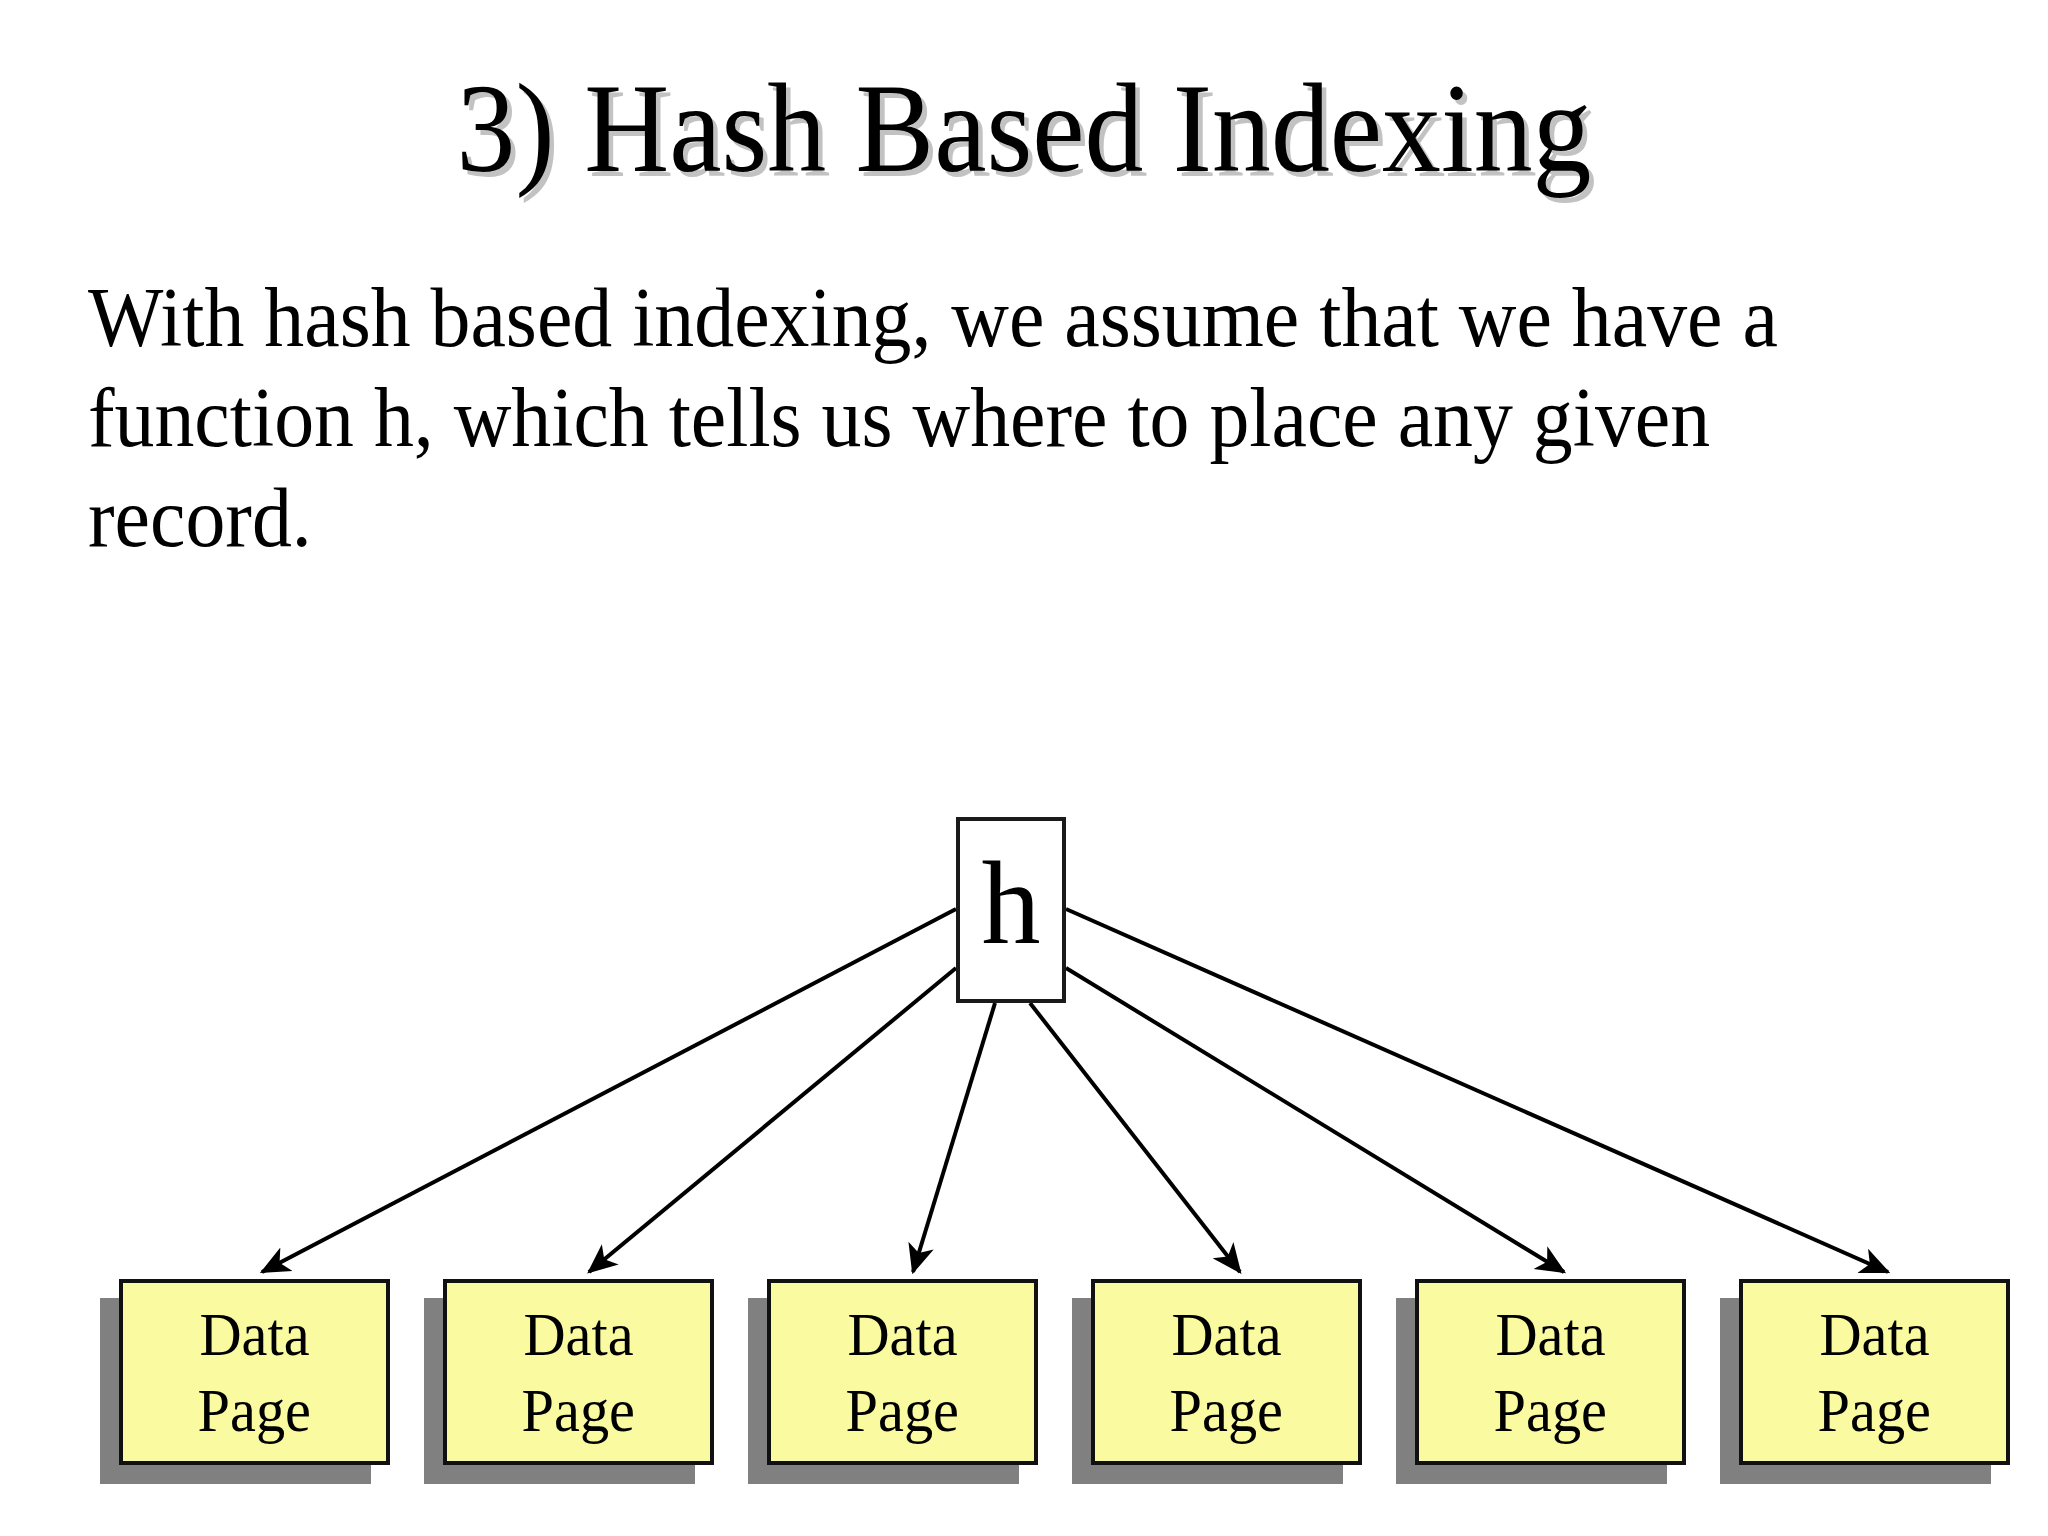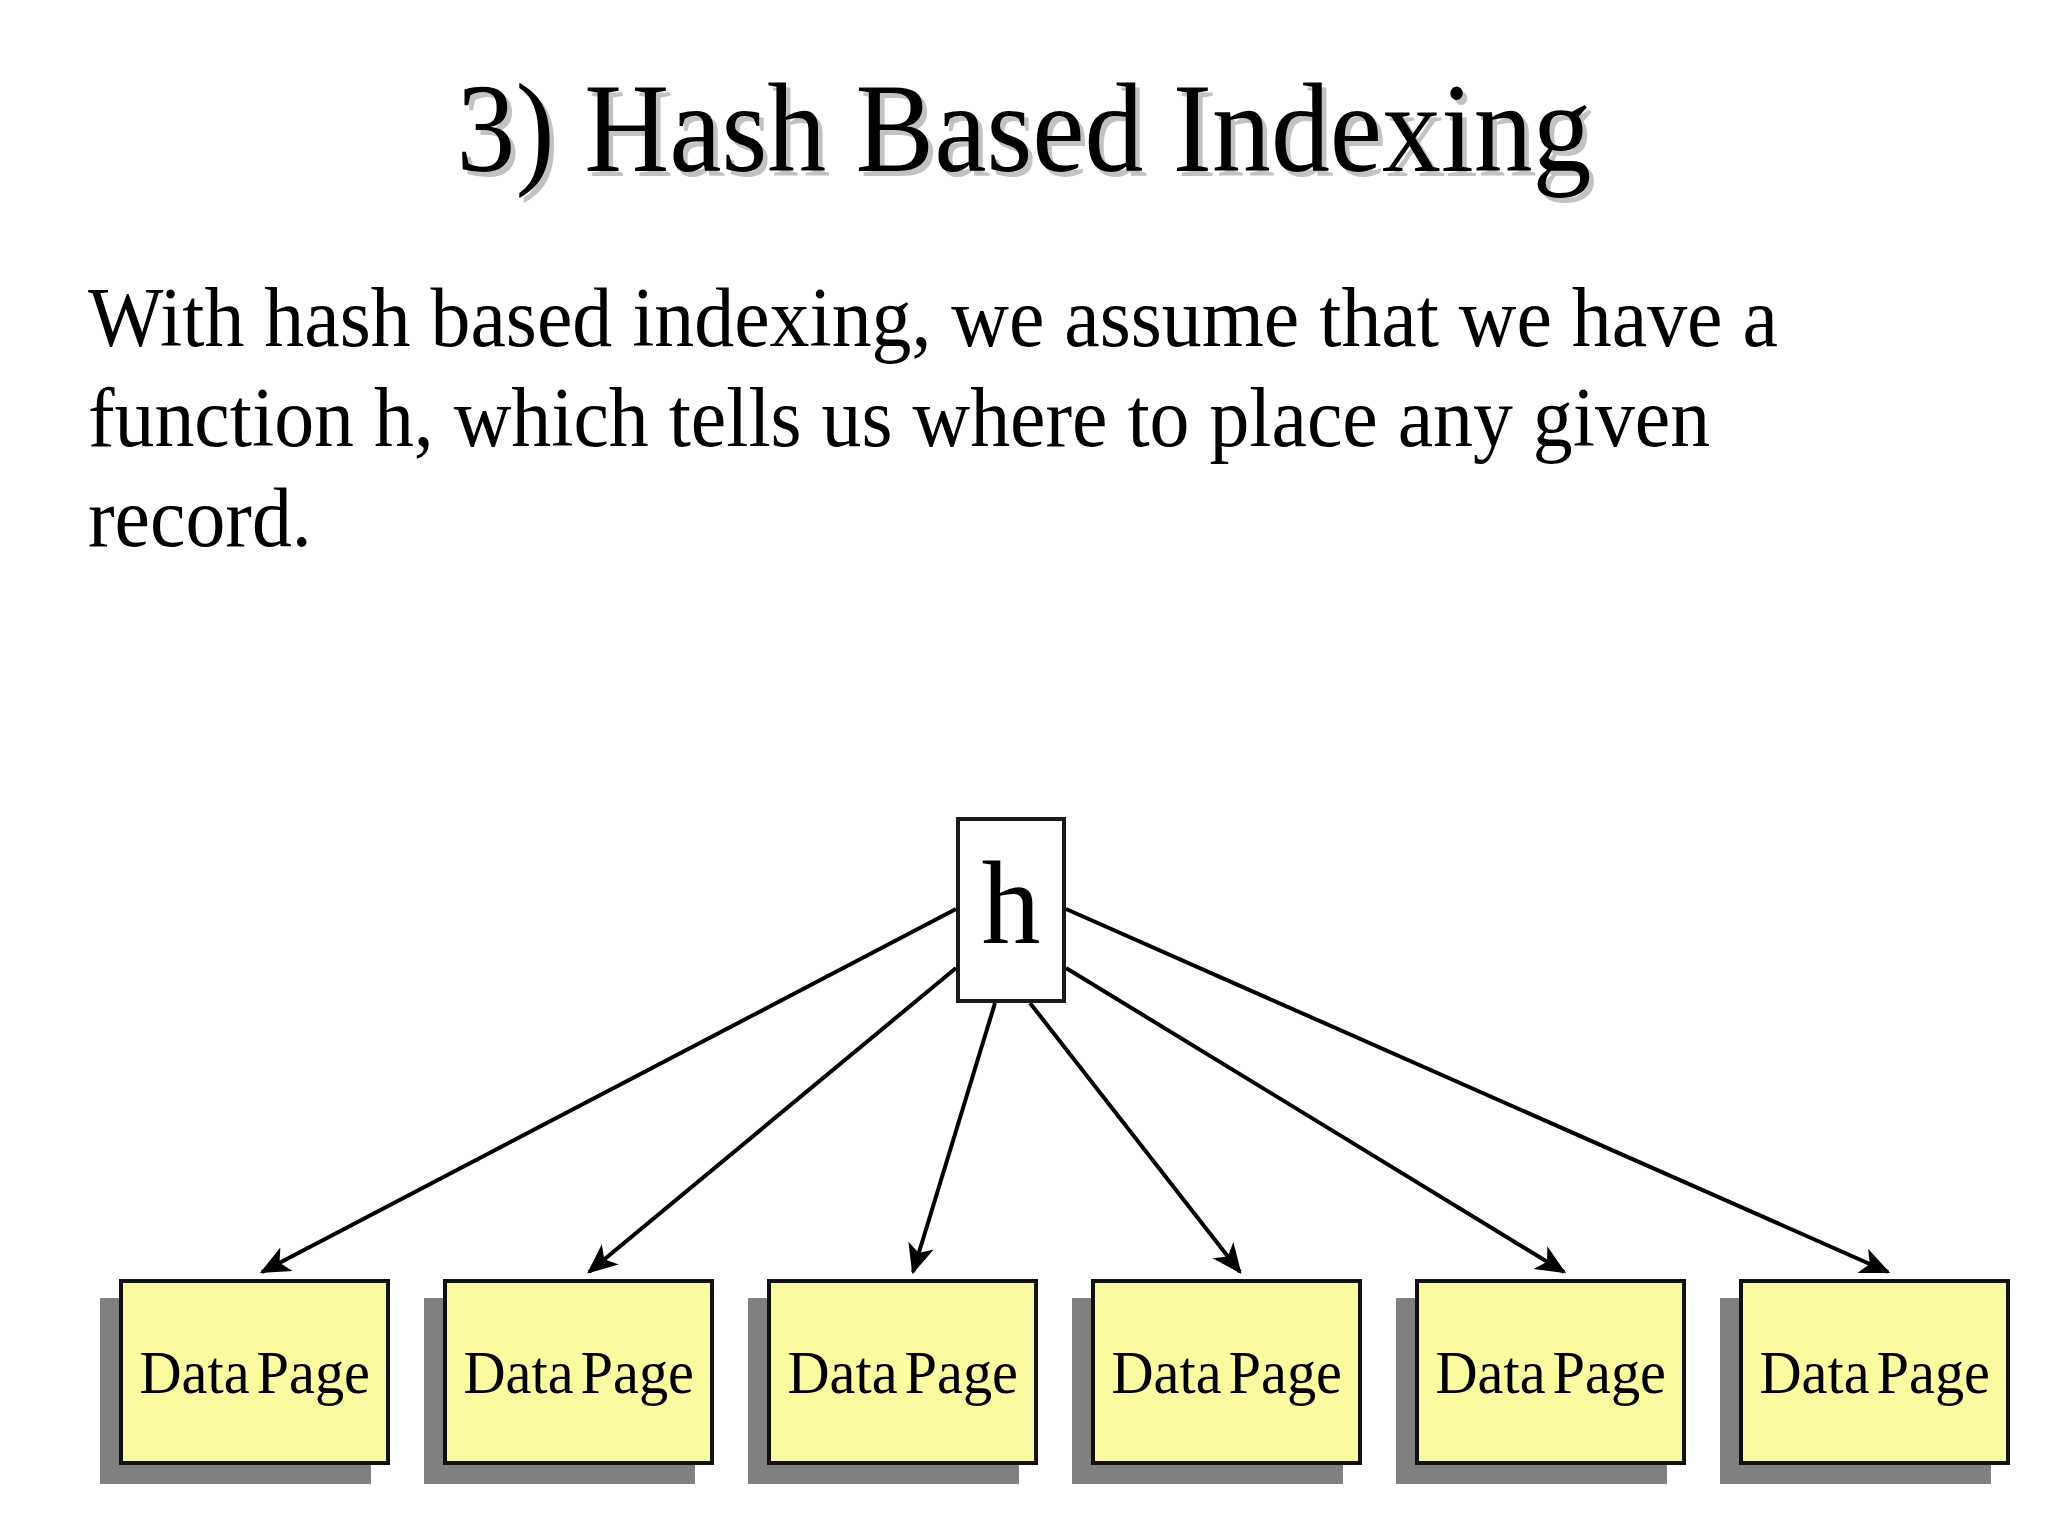--- a/index.html
+++ b/index.html
@@ -113,21 +113,21 @@
     position: absolute;
     left: 0;
     top: 0;
     width: 271px;
     height: 186px;
     background: #fafaa0;
     border: 4px solid #111111;
     box-sizing: border-box;
     z-index: 2;
     display: flex;
-    flex-direction: row;
+    flex-direction: column;
     align-items: center;
     justify-content: center;
   }
   .page-box .lbl {
     font-family: "Liberation Serif", "DejaVu Serif", serif;
     font-size: 62px;
     line-height: 76px;
     color: #000000;
     transform: scaleX(0.94);
   }

